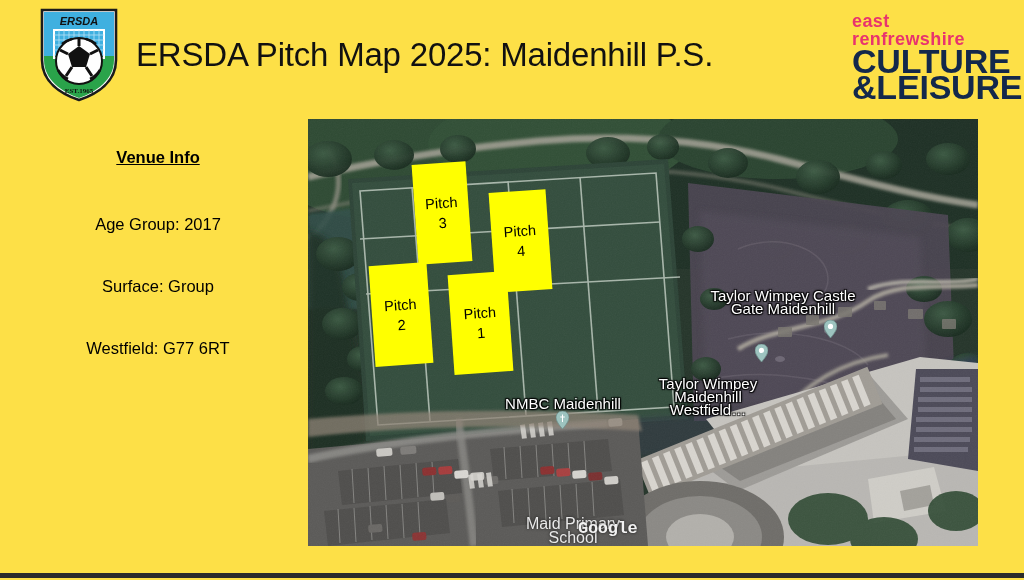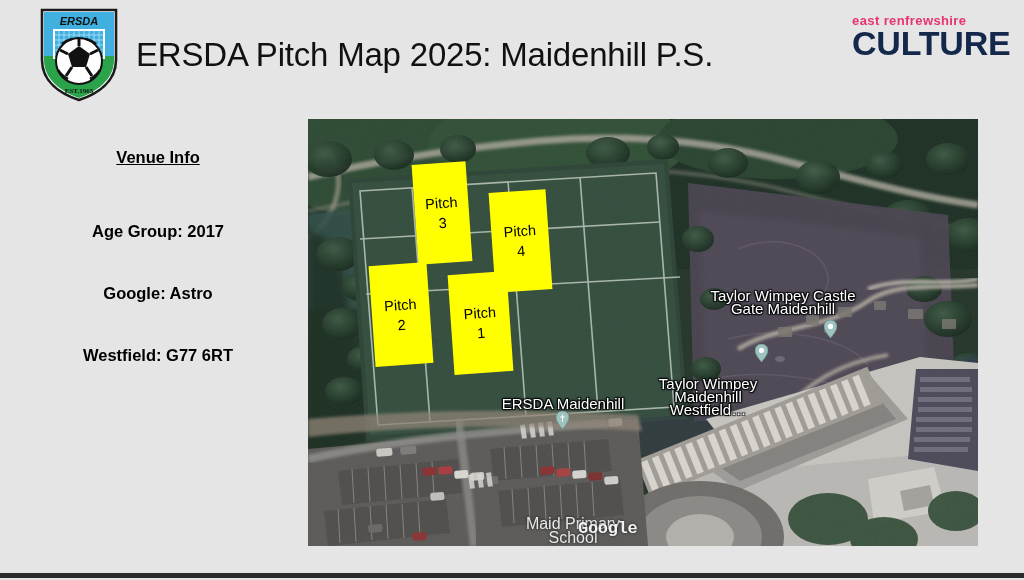--- a/index.html
+++ b/index.html
@@ -9,21 +9,21 @@
     background: #ffffff;
   }
   body {
     font-family: "Liberation Sans", sans-serif;
     -webkit-font-smoothing: antialiased;
   }
   #slide {
     position: relative;
     width: 1024px;
     height: 580px;
-    background: #e5e5e5;
+    background: #fde047;
     overflow: hidden;
   }
 
   
   .header {
     position: absolute;
     left: 0; top: 0;
     width: 1024px;
     height: 112px;
   }
@@ -42,21 +42,21 @@
     white-space: nowrap;
     font-family: "Liberation Sans", sans-serif;
   }
   .erc-logo {
     position: absolute;
     right: 18px; top: 12px;
     width: 154px;
     text-align: left;
   }
   .erc-line1 {
-    font-size: 13px;
+    font-size: 18px;
     font-weight: bold;
     color: #e8336e;
     letter-spacing: 0.4px;
     line-height: 18px;
   }
   .erc-line2, .erc-line3 {
     font-size: 34px;
     font-weight: bold;
     color: #13284b;
     letter-spacing: -0.2px;
@@ -69,26 +69,26 @@
     left: 38px;
     top: 132px;
     width: 240px;
     text-align: center;
   }
   .venue-heading {
     font-size: 16.5px;
     font-weight: bold;
     color: #000000;
     text-decoration: underline;
-    margin: 16px 0 12px 0;
+    margin: 16px 0 5px 0;
     display: inline-block;
   }
   .venue-row {
     font-size: 16.5px;
-    font-weight: bold;
+    font-weight: normal;
     color: #000000;
     margin-top: 43px;
     white-space: nowrap;
   }
 
   
   .map {
     position: absolute;
     left: 308px;
     top: 119px;
@@ -216,29 +216,30 @@
         </g>
         <text x="41" y="87" text-anchor="middle" font-family="Liberation Serif, serif" font-size="7" font-weight="bold" fill="#111111">EST.1965</text>
       </svg>
     </div>
 
     <div class="slide-title">ERSDA Pitch Map 2025: Maidenhill P.S.</div>
 
     <div class="erc-logo">
       <div class="erc-line1">east renfrewshire</div>
       <div class="erc-line2">CULTURE</div>
+      <div class="erc-line3">&amp;LEISURE</div>
     </div>
   </div>
 
   <div class="venue-panel">
     <div>
       <span class="venue-heading">Venue Info</span>
     </div>
     <div class="venue-row">Age Group: 2017</div>
-    <div class="venue-row">Google: Astro</div>
+    <div class="venue-row">Surface: Group</div>
     <div class="venue-row">Westfield: G77 6RT</div>
   </div>
 
   <div class="map">
 
     <svg class="map-layer" viewBox="0 0 670 427" xmlns="http://www.w3.org/2000/svg" preserveAspectRatio="none">
       <defs>
         <radialGradient id="treeG" cx="40%" cy="35%" r="70%">
           <stop offset="0%" stop-color="#3d5b44"></stop>
           <stop offset="100%" stop-color="#17291d"></stop>
@@ -499,21 +500,21 @@
     <div class="pitch" style="left:64px; top:145px; width:58px; height:101px; transform: rotate(-4deg);">
       <span class="pnum">Pitch</span>
       <span class="pnum">2</span>
     </div>
 
     <div class="pitch" style="left:143px; top:154px; width:59px; height:100px; transform: rotate(-4deg);">
       <span class="pnum">Pitch</span>
       <span class="pnum">1</span>
     </div>
 
-    <div class="map-label" style="left:190px; top:278px; width:130px;">ERSDA Maidenhill</div>
+    <div class="map-label" style="left:190px; top:278px; width:130px;">NMBC Maidenhill</div>
     <div class="pin" style="left:248px; top:292px;">
       <svg viewBox="0 0 13 18" width="13" height="18" xmlns="http://www.w3.org/2000/svg">
         <path d="M6.5 0 C2.9 0 0 2.9 0 6.5 C0 11 6.5 18 6.5 18 C6.5 18 13 11 13 6.5 C13 2.9 10.1 0 6.5 0 Z" fill="#9dc3bf" stroke="#6d8f8c" stroke-width="0.8"></path>
         <path d="M6 3.5 H7 V5.6 H8.8 V6.6 H7 V11 H6 V6.6 H4.2 V5.6 H6 Z" fill="#ffffff"></path>
       </svg>
     </div>
 
     <div class="map-label" style="left:400px; top:170px; width:150px;">Taylor Wimpey Castle
 Gate Maidenhill</div>
     <div class="pin" style="left:516px; top:201px;">

